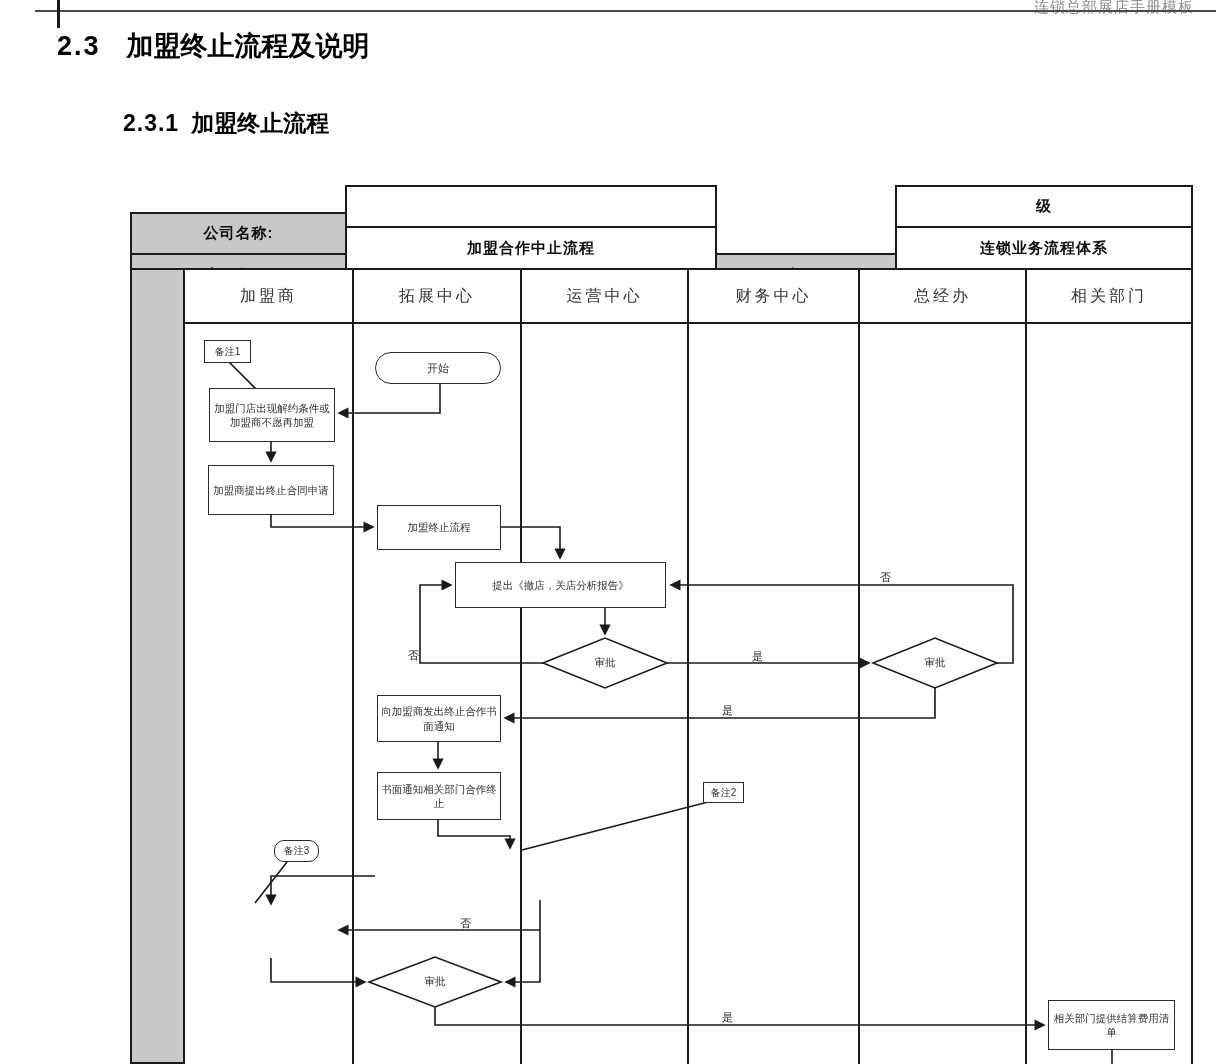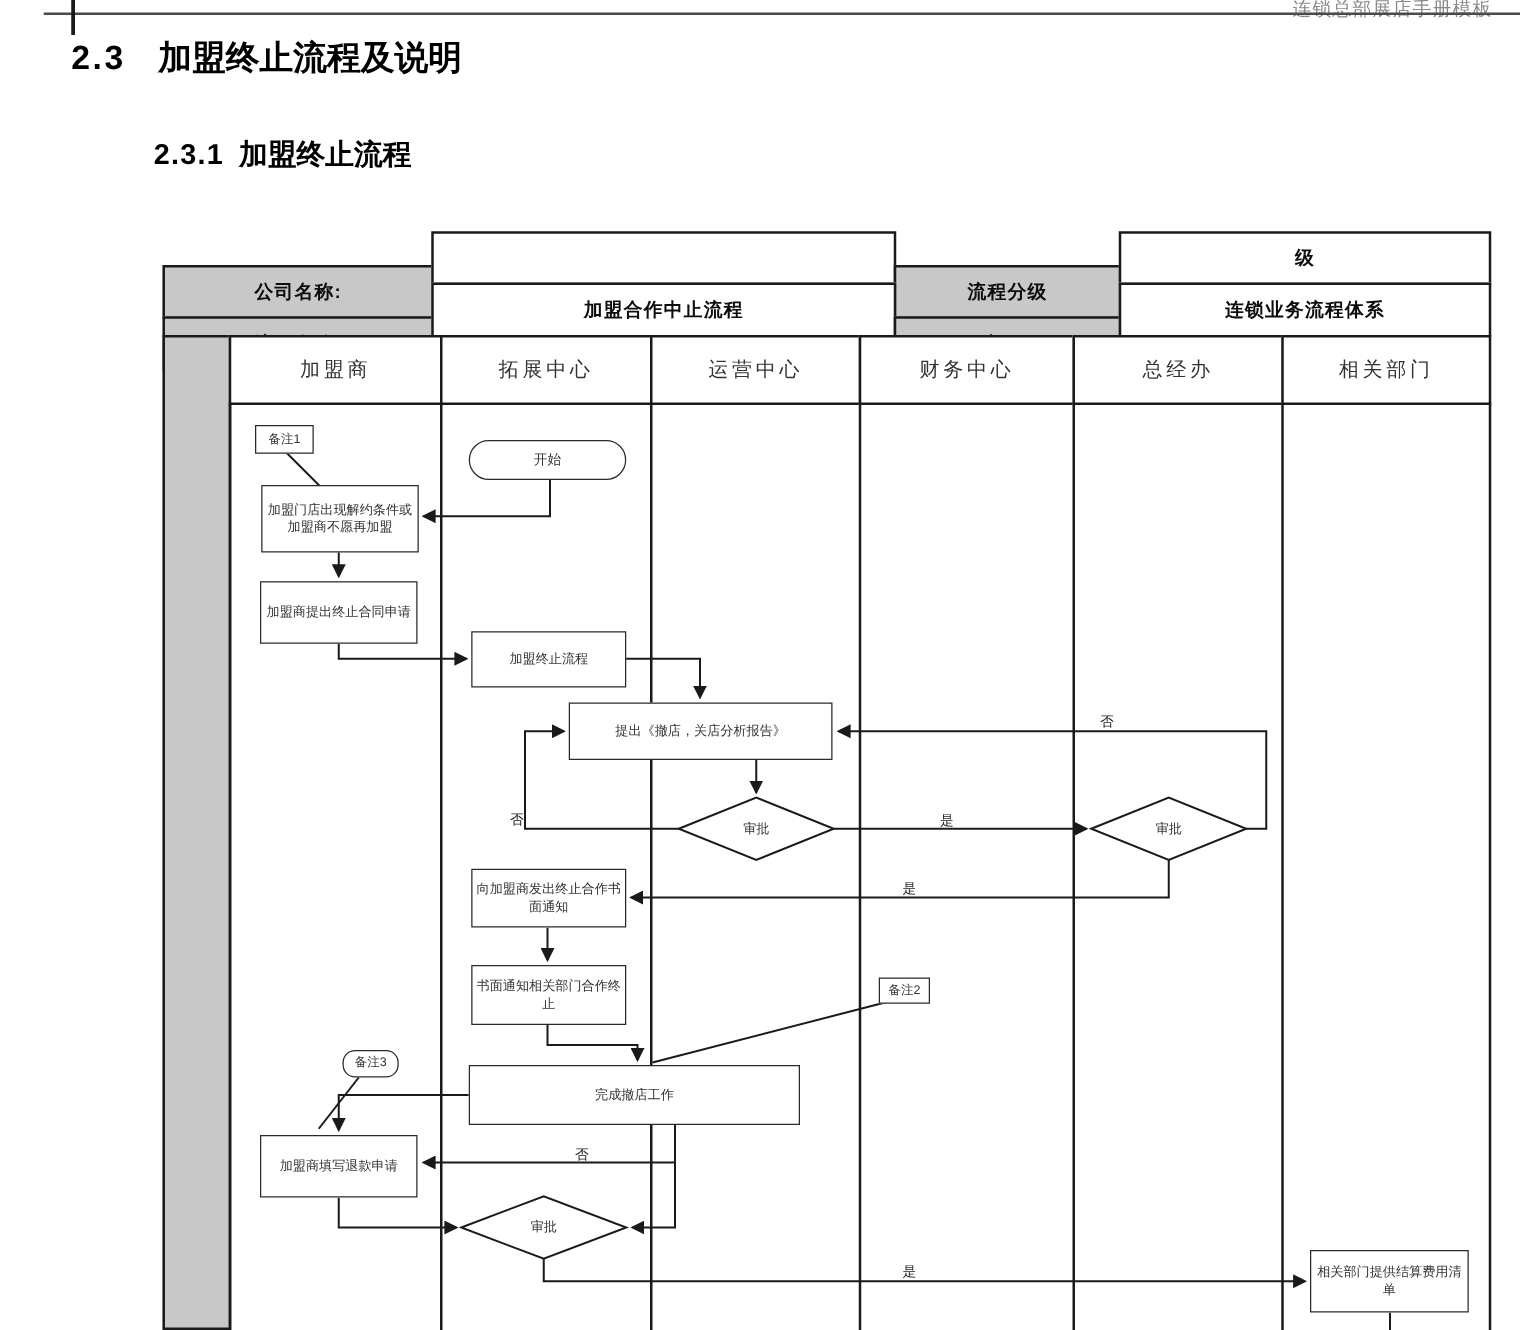--- a/index.html
+++ b/index.html
@@ -43,21 +43,20 @@
 
   <div class="h1">
     <span class="num">2.3</span><span>加盟终止流程及说明</span>
   </div>
   <div class="h2">
     <span class="num">2.3.1</span><span>加盟终止流程</span>
   </div>
 
   <div class="cell gray" style="left:130px;top:185px;width:217px;height:43px;">公司名称:</div>
   <div class="cell" style="left:345px;top:185px;width:372px;height:43px;"></div>
-  <div class="cell gray" style="left:715px;top:185px;width:182px;height:43px;">流程分级</div>
   <div class="cell" style="left:895px;top:185px;width:298px;height:43px;">级</div>
 
   <div class="cell gray" style="left:130px;top:226px;width:217px;height:44px;">流程名称:</div>
   <div class="cell" style="left:345px;top:226px;width:372px;height:44px;">加盟合作中止流程</div>
   <div class="cell gray" style="left:715px;top:226px;width:182px;height:44px;">概要</div>
   <div class="cell" style="left:895px;top:226px;width:298px;height:44px;">连锁业务流程体系</div>
 
   <div class="strip" style="left:130px;top:268px;width:55px;height:796px;"></div>
 
   <div class="cell lane-h" style="left:183px;top:268px;width:171px;height:56px;">加盟商</div>
@@ -112,23 +111,21 @@
   <div class="node" style="left:209px;top:388px;width:126px;height:54px;">加盟门店出现解约条件或加盟商不愿再加盟</div>
   <div class="node" style="left:208px;top:465px;width:126px;height:50px;">加盟商提出终止合同申请</div>
   <div class="node stadium" style="left:375px;top:352px;width:126px;height:32px;">开始</div>
   <div class="node" style="left:377px;top:505px;width:124px;height:45px;">加盟终止流程</div>
   <div class="node" style="left:455px;top:562px;width:211px;height:46px;">提出《撤店，关店分析报告》</div>
   <div class="dlabel" style="left:575px;top:656px;">审批</div>
   <div class="dlabel" style="left:905px;top:656px;">审批</div>
   <div class="node" style="left:377px;top:695px;width:124px;height:47px;">向加盟商发出终止合作书面通知</div>
   <div class="node" style="left:377px;top:772px;width:124px;height:48px;">书面通知相关部门合作终止</div>
   <div class="node note" style="left:703px;top:782px;width:41px;height:21px;">备注2</div>
-  <div class="node" style="left:375px;top:852px;width:265px;height:48px;">完成撤店工作</div>
   <div class="node note" style="left:274px;top:840px;width:45px;height:22px;border-radius:10px;">备注3</div>
-  <div class="node" style="left:208px;top:908px;width:126px;height:50px;">加盟商填写退款申请</div>
   <div class="dlabel" style="left:405px;top:975px;">审批</div>
   <div class="node" style="left:1048px;top:1000px;width:127px;height:50px;">相关部门提供结算费用清单</div>
 
   <div class="edge-label" style="left:408px;top:648px;">否</div>
   <div class="edge-label" style="left:752px;top:649px;">是</div>
   <div class="edge-label" style="left:880px;top:570px;">否</div>
   <div class="edge-label" style="left:722px;top:703px;">是</div>
   <div class="edge-label" style="left:460px;top:916px;">否</div>
   <div class="edge-label" style="left:722px;top:1010px;">是</div>
 

